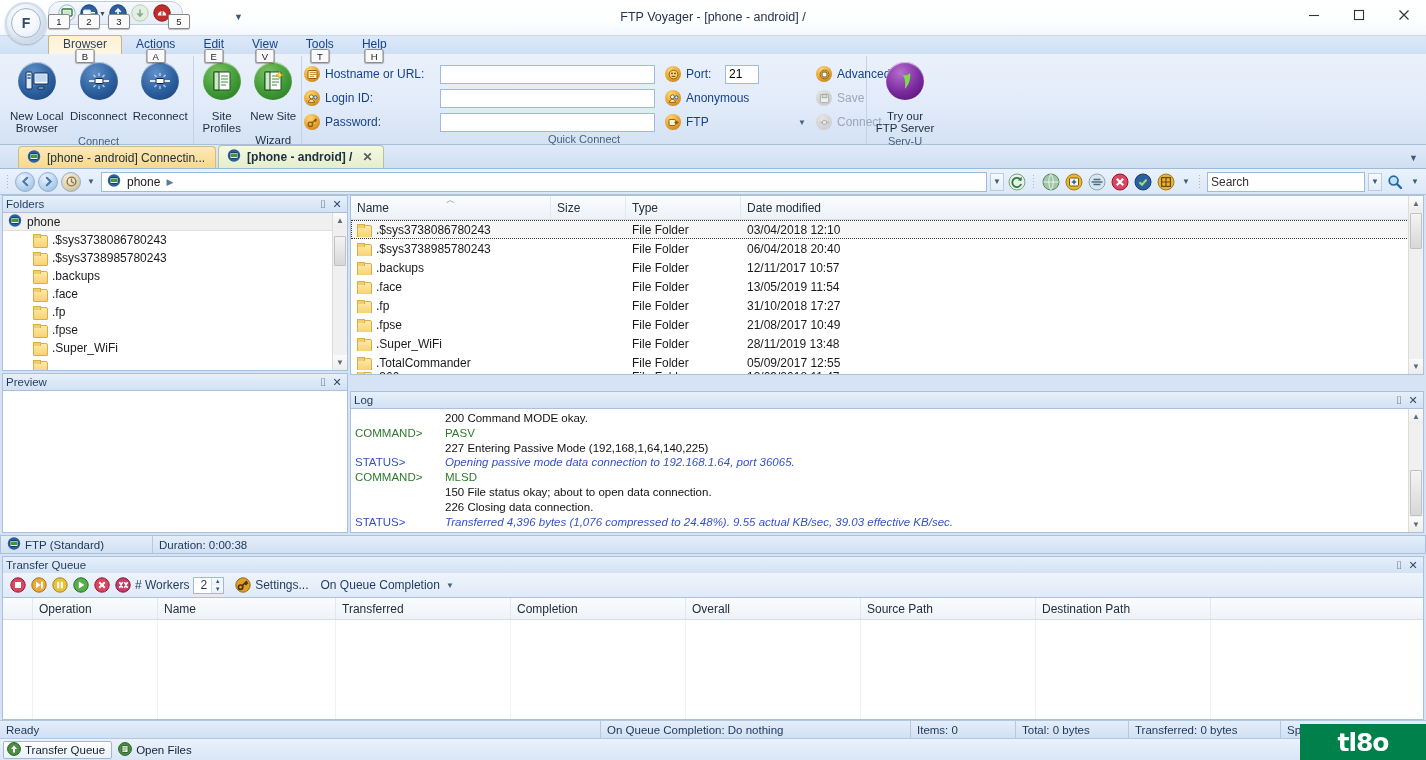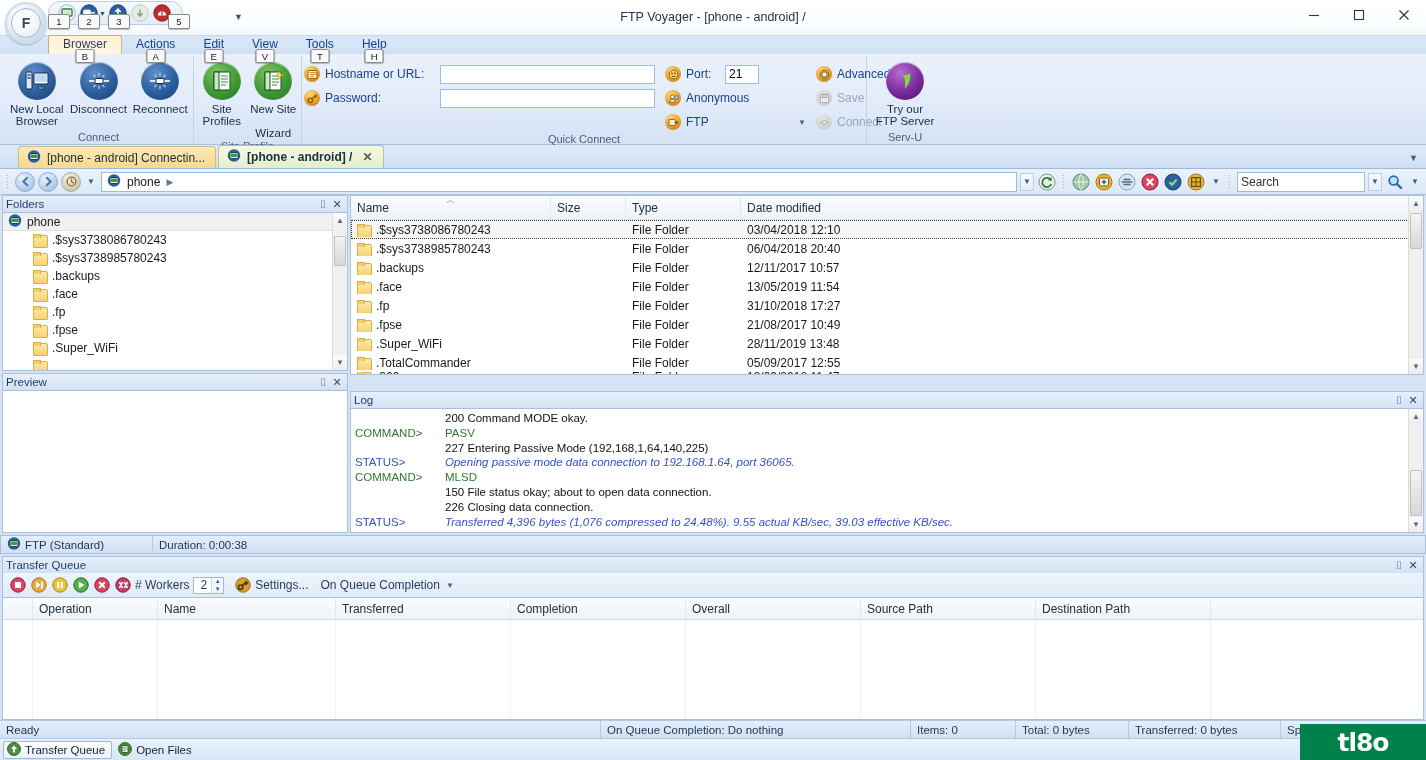--- a/index.html
+++ b/index.html
@@ -136,21 +136,21 @@
   .rgroup-title {
     height: 14px; text-align: center; font-size: 11px; color: #46617f;
     line-height: 14px;
   }
   .bigbtn {
     width: 68px; display: flex; flex-direction: column; align-items: center;
     padding-top: 2px; cursor: default;
   }
   .bigbtn .lbl {
     font-size: 11.5px; color: #1c2c44; text-align: center; line-height: 12px;
-    margin-top: 3px;
+    margin-top: 10px;
   }
   .circ {
     width: 38px; height: 38px; border-radius: 50%;
     display:flex; align-items:center; justify-content:center;
     box-shadow: inset 0 1px 1px rgba(255,255,255,.7);
   }
   .circ.blue { background: radial-gradient(circle at 38% 28%, #5f8fc7 0%, #2c5f9e 55%, #173d72 100%); }
   .circ.green { background: radial-gradient(circle at 38% 28%, #7dc163 0%, #3f9a36 55%, #25711f 100%); }
   .circ.purple { background: radial-gradient(circle at 38% 28%, #b66ecd 0%, #7a2a9e 55%, #4e1069 100%); }
 
@@ -222,21 +222,21 @@
     border: 1px solid #92b2d2;
   }
   .navcirc.hist { background: radial-gradient(circle at 38% 28%, #f6f0dd 0%, #ddd0ae 60%, #b9a87f 100%); }
   .crumbbar {
     flex: 1; height: 20px; background: #fff; border: 1px solid #9dbbdc;
     display: flex; align-items: center; gap: 6px; padding: 0 5px;
     font-size: 12px;
   }
   .crumb-sep { font-size: 9px; color: #5d7a99; }
   .searchbox {
-    width: 128px; height: 20px; background: #fff; border: 1px solid #9dbbdc;
+    width: 158px; height: 20px; background: #fff; border: 1px solid #9dbbdc;
     display: flex; align-items: center; padding: 0 3px; font-size: 12px;
     color: #333;
   }
   .dropcaret {
     width: 14px; height: 18px; display:flex; align-items:center; justify-content:center;
     font-size: 8px; color: #41597a;
     border: 1px solid #b9cde3; background: linear-gradient(180deg,#f6fafe,#e3edf9);
   }
   .ic-btn {
     width: 20px; height: 20px; border-radius: 50%;
@@ -583,20 +583,31 @@
 
           <div class="qc-col">
             <div class="qc-row">
               <span class="miniic">
                 <svg width="11" height="11" viewBox="0 0 11 11">
                     <rect x="1" y="1.5" width="9" height="8" rx="1" fill="#fff7e2" stroke="#8a5f0d"></rect>
                     <path d="M2.6 3.4h6.8M2.6 5.4h6.8M2.6 7.4h4.5" stroke="#c98b12" stroke-width="1"></path>
                   </svg>
               </span>
               <span class="qc-lbl" style="width:110px">Hostname or URL:</span>
+              <input class="qc-input" style="width: 215px;" value="">
+            </div>
+            <div class="qc-row">
+              <span class="miniic">
+                <svg width="11" height="11" viewBox="0 0 11 11">
+                    <circle cx="4.4" cy="3.8" r="2" fill="#fff3d6" stroke="#8a5f0d"></circle>
+                    <path d="M1.3 9.3c.4-2 1.8-2.8 3.1-2.8s2.7.8 3.1 2.8z" fill="#fff3d6" stroke="#8a5f0d"></path>
+                    <circle cx="8.4" cy="4.4" r="1.6" fill="#d8ecff" stroke="#2a5e94"></circle>
+                  </svg>
+              </span>
+              <span class="qc-lbl" style="width:110px">Login ID:</span>
               <input class="qc-input" style="width: 215px;" value="">
             </div>
             <div class="qc-row">
               <span class="miniic">
                 <svg width="11" height="11" viewBox="0 0 11 11">
                     <circle cx="3.4" cy="7.3" r="2.2" fill="none" stroke="#8a5f0d" stroke-width="1.4"></circle>
                     <path d="M5 6 9.3 1.8M7.6 3.5l1.2 1.2M8.6 2.4l1.2 1.2" stroke="#8a5f0d" stroke-width="1.4"></path>
                   </svg>
               </span>
               <span class="qc-lbl" style="width:110px">Password:</span>

